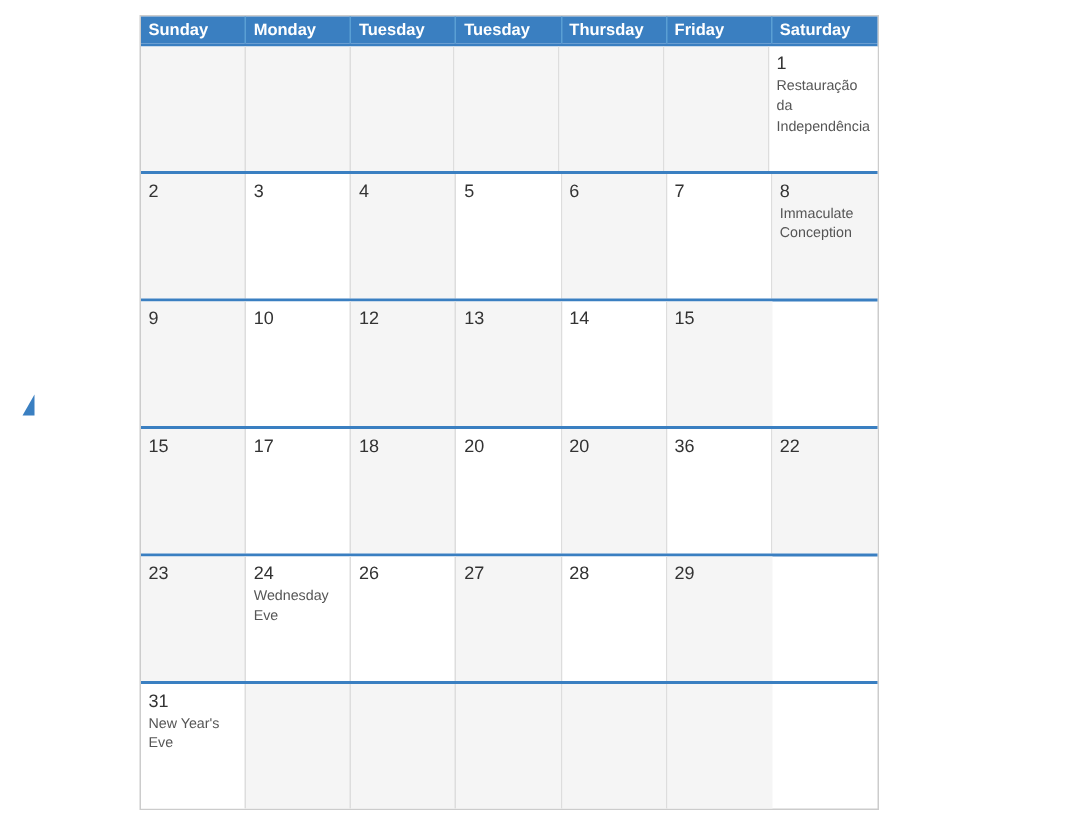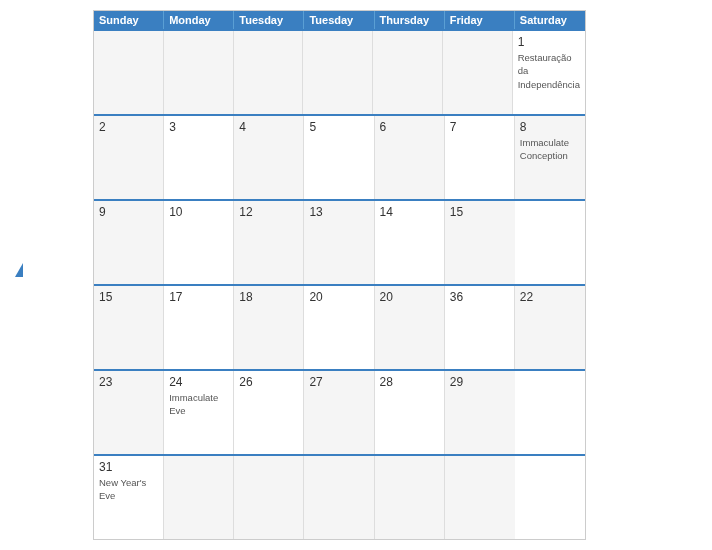--- a/index.html
+++ b/index.html
@@ -223,21 +223,21 @@
             <span class="day-num">36</span>
           </div>
           <div class="cal-cell gray-bg">
             <span class="day-num">22</span>
           </div>
         </div>
         <div class="cal-row">
           <div class="cal-cell gray-bg">
             <span class="day-num">23</span>
           </div>
-          <div class="cal-cell"><span class="day-num">24</span><span class="holiday">Immaculate Eve</span></div>
+          <div class="cal-cell"><span class="day-num">24</span><span class="holiday">Wednesday Eve</span></div>
           <div class="cal-cell">
             <span class="day-num">26</span>
           </div>
           <div class="cal-cell gray-bg">
             <span class="day-num">27</span>
           </div>
           <div class="cal-cell">
             <span class="day-num">28</span>
           </div>
           <div class="cal-cell gray-bg">

